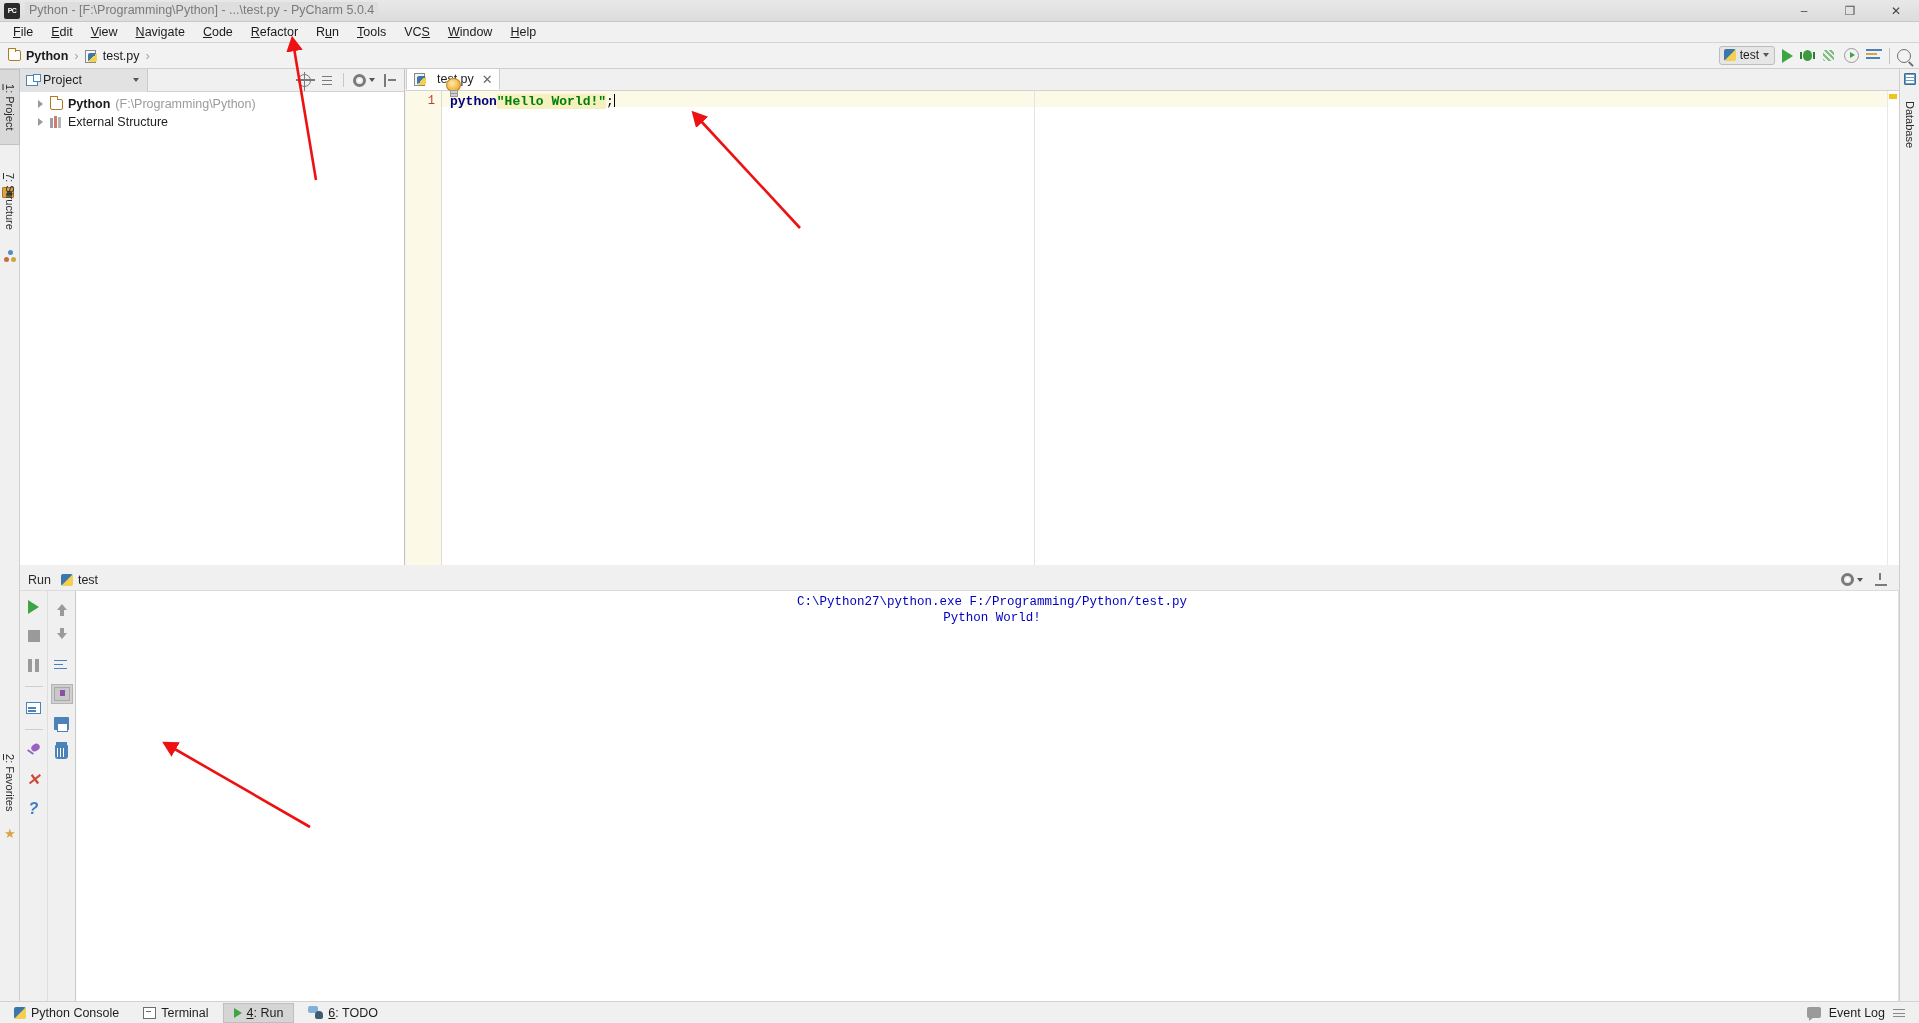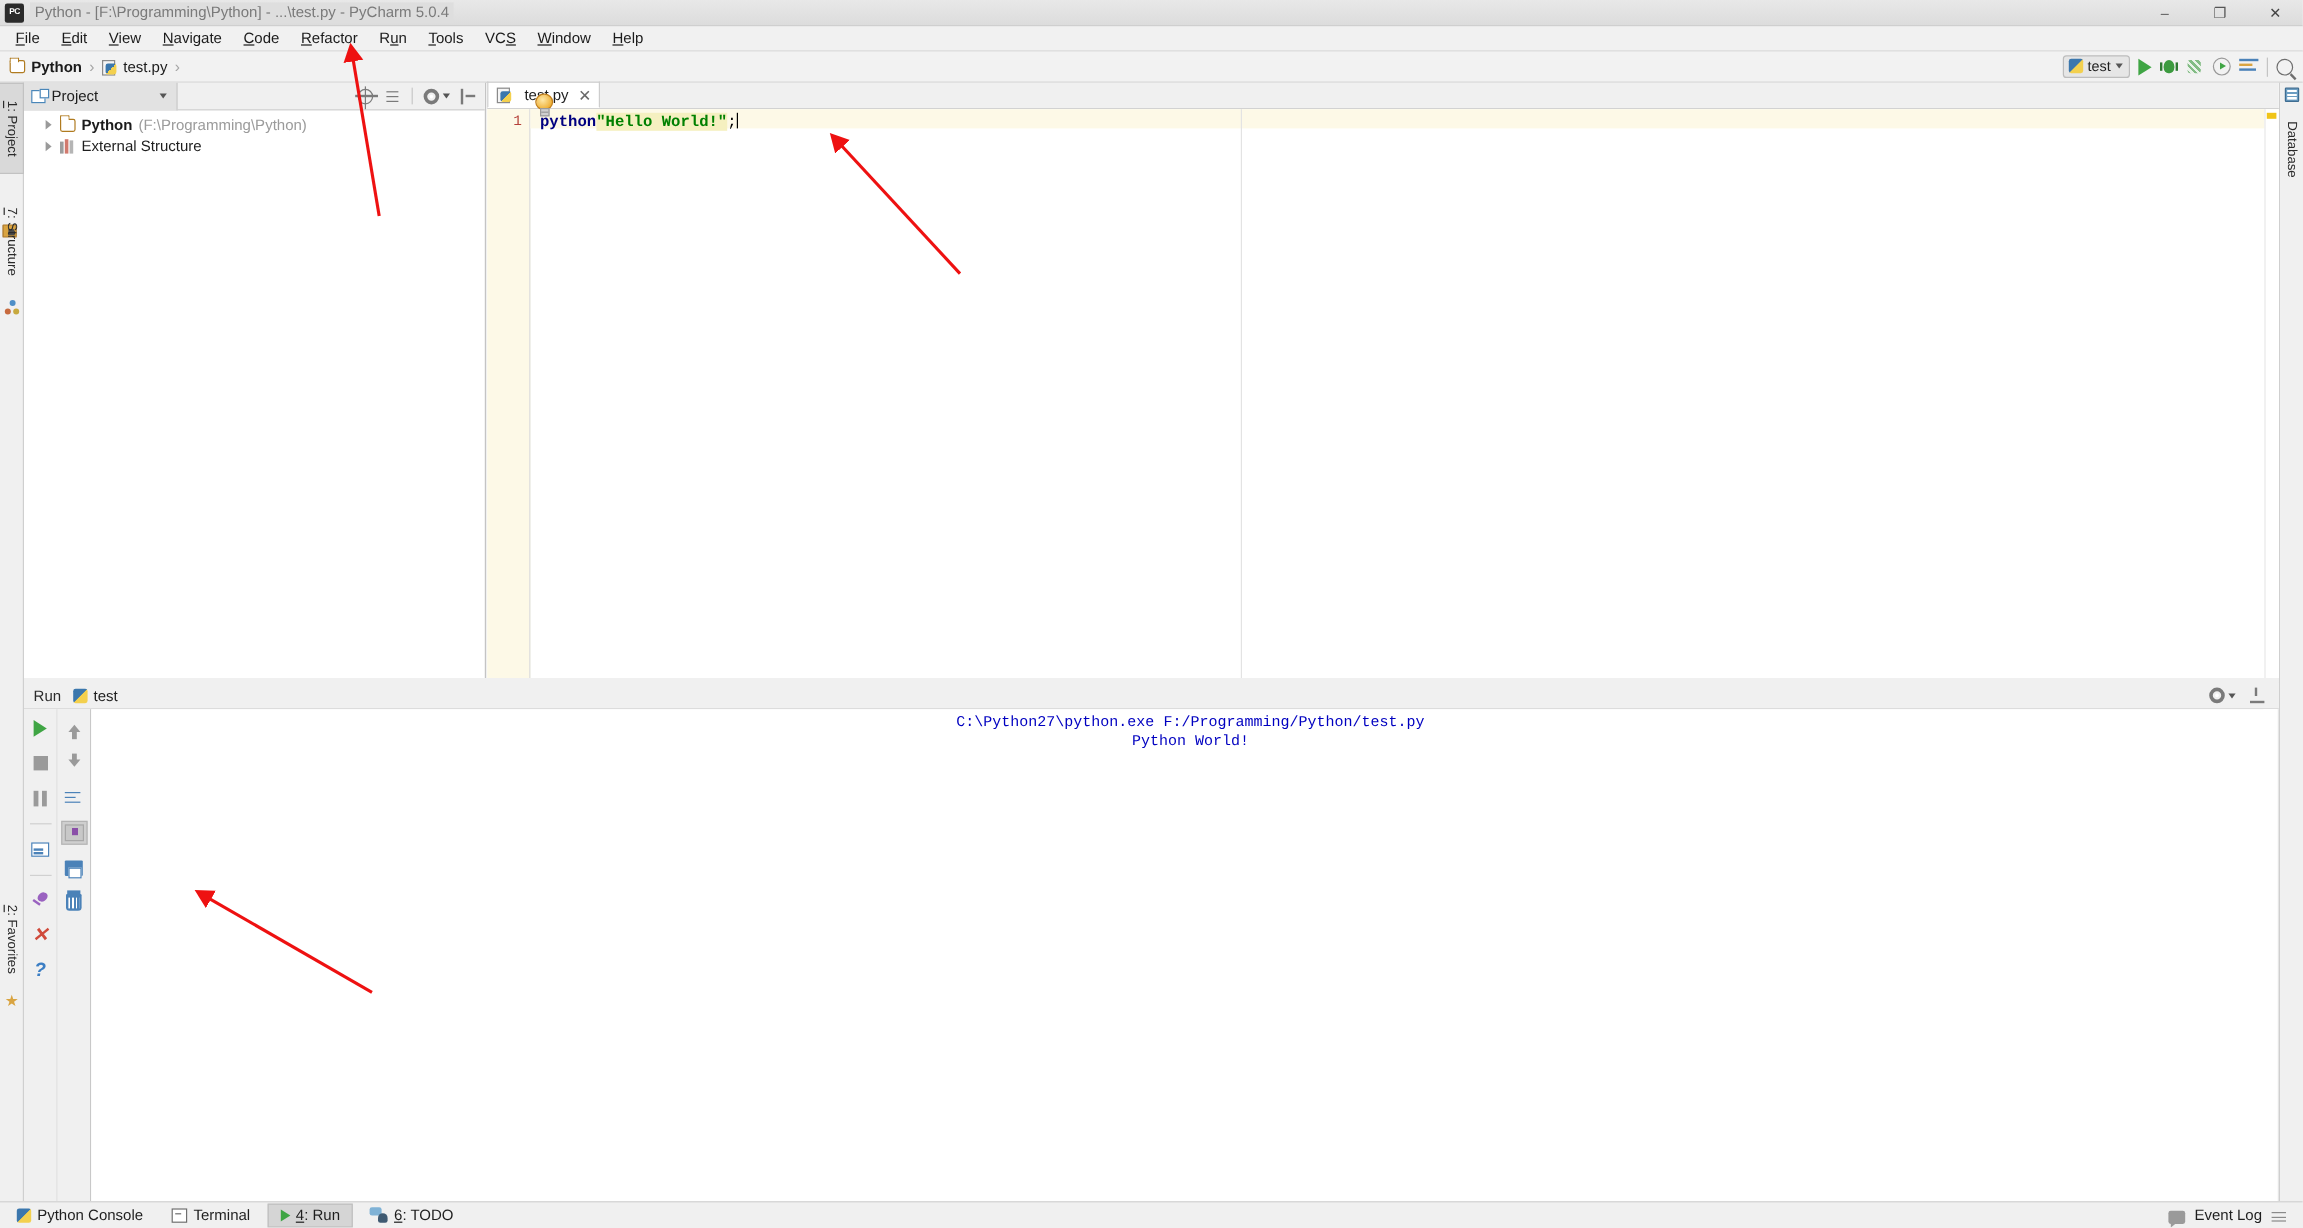--- a/index.html
+++ b/index.html
@@ -306,21 +306,21 @@
 
   
   .statusbar {
     position:absolute; left:0; top:1001px; width:1919px; height:22px;
     background:#f0f0f0; border-top:1px solid #d2d2d2; display:flex; align-items:center;
     font-size:12.5px;
   }
   .sb-item { display:flex; align-items:center; gap:5px; padding:2px 10px; height:20px; margin-left:4px; }
   .sb-item.active { background:#d5d5d5; border:1px solid #bfbfbf; }
   .sb-item u { text-decoration:underline; }
-  .sb-right { margin-left:auto; display:flex; align-items:flex-end; gap:8px; padding-right:12px; }
+  .sb-right { margin-left:auto; display:flex; align-items:center; gap:8px; padding-right:12px; }
   .ic-term { width:13px;height:12px;border:1.4px solid #6e6e6e;background:#fff; position:relative; }
   .ic-term::after{content:'';position:absolute;left:2px;top:3px;width:5px;height:1.4px;background:#6e6e6e;}
   .ic-todo { width:15px;height:13px; position:relative; }
   .ic-todo .bub{position:absolute;left:0;top:0;width:10px;height:7px;background:#7fb2d6;border-radius:2px;}
   .ic-todo .man{position:absolute;right:0;bottom:0;width:8px;height:8px;background:#3f5a72;border-radius:50% 50% 2px 2px;}
   .ic-eventlog { width:14px;height:11px;background:#9a9a9a;border-radius:2px; position:relative; }
   .ic-eventlog::after{content:'';position:absolute;left:2px;bottom:-3px;border-top:4px solid #9a9a9a;border-right:5px solid transparent;}
   .ic-sbmini { width:14px;height:12px; position:relative; }
   .ic-sbmini i{position:absolute;left:0;height:1.6px;background:#8a8a8a;}
 

